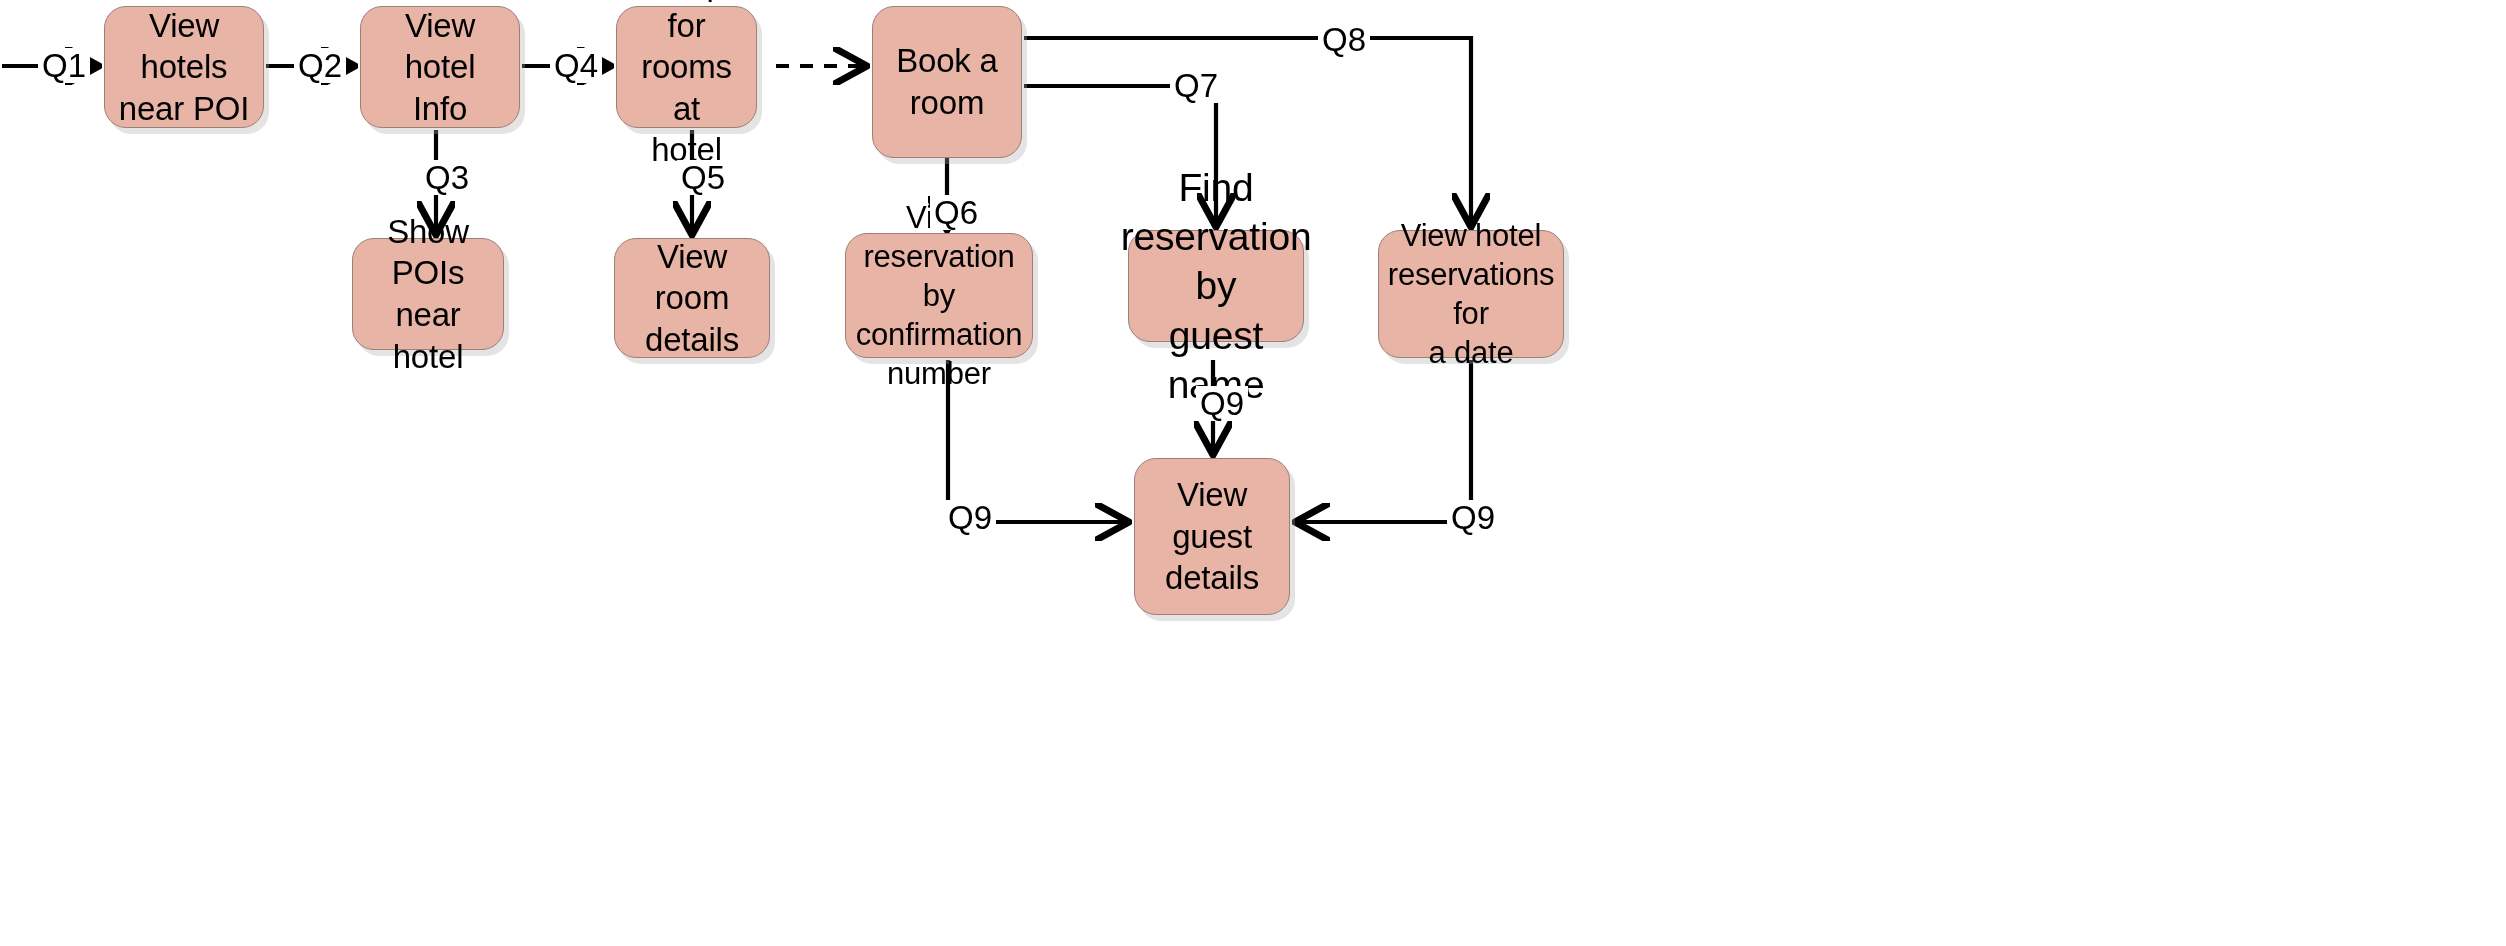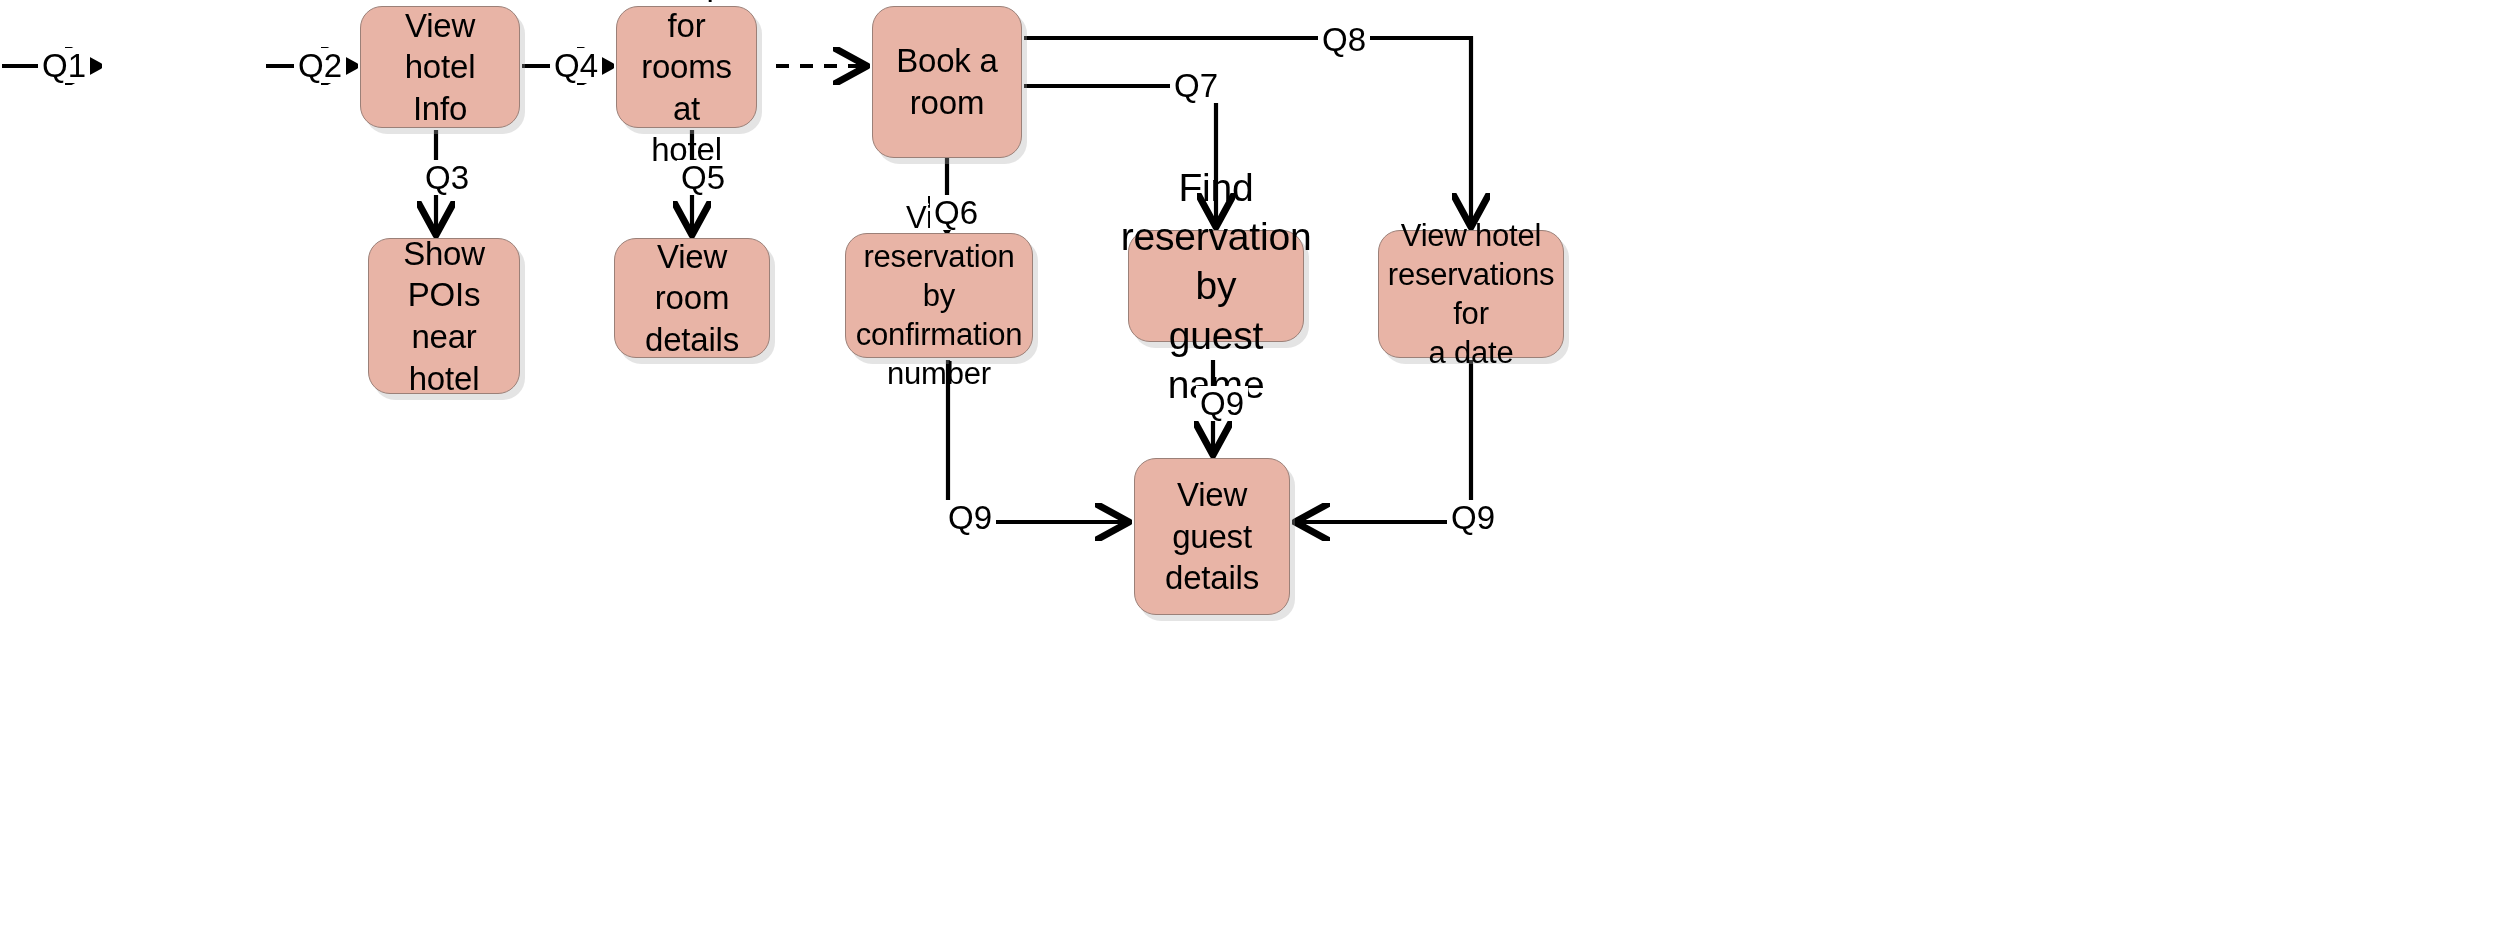--- a/index.html
+++ b/index.html
@@ -88,32 +88,34 @@
       <path d="M 1024 38 L 1471 38 L 1471 224" marker-end="url(#arrow)"></path>
 
       <path d="M 1213 360 L 1213 452" marker-end="url(#arrow)"></path>
 
       <path d="M 948 360 L 948 522 L 1126 522" marker-end="url(#arrow)"></path>
 
       <path d="M 1471 360 L 1471 522 L 1298 522" marker-end="url(#arrow)"></path>
     </g>
   </svg>
 
+  <div class="node" style="left:104px; top:6px; width:160px; height:122px;">View hotels
+near POI</div>
 
   <div class="node" style="left:360px; top:6px; width:160px; height:122px;">View hotel
 Info</div>
 
   <div class="node" style="left:616px; top:6px; width:141px; height:122px;">Shop for
 rooms at
 hotel</div>
 
   <div class="node" style="left:872px; top:6px; width:150px; height:152px;">Book a
 room</div>
 
-  <div class="node" style="left:368px; top:238px; width:152px; height:156px;">Show POIs
+  <div class="node" style="left:352px; top:238px; width:152px; height:112px;">Show POIs
 near hotel</div>
 
   <div class="node" style="left:614px; top:238px; width:156px; height:120px;">View room
 details</div>
 
   <div class="node" style="left:845px; top:233px; width:188px; height:125px; font-size:31px;">View reservation
 by confirmation
 number</div>
 
   <div class="node" style="left:1128px; top:230px; width:176px; height:112px; font-size:39px;">Find

